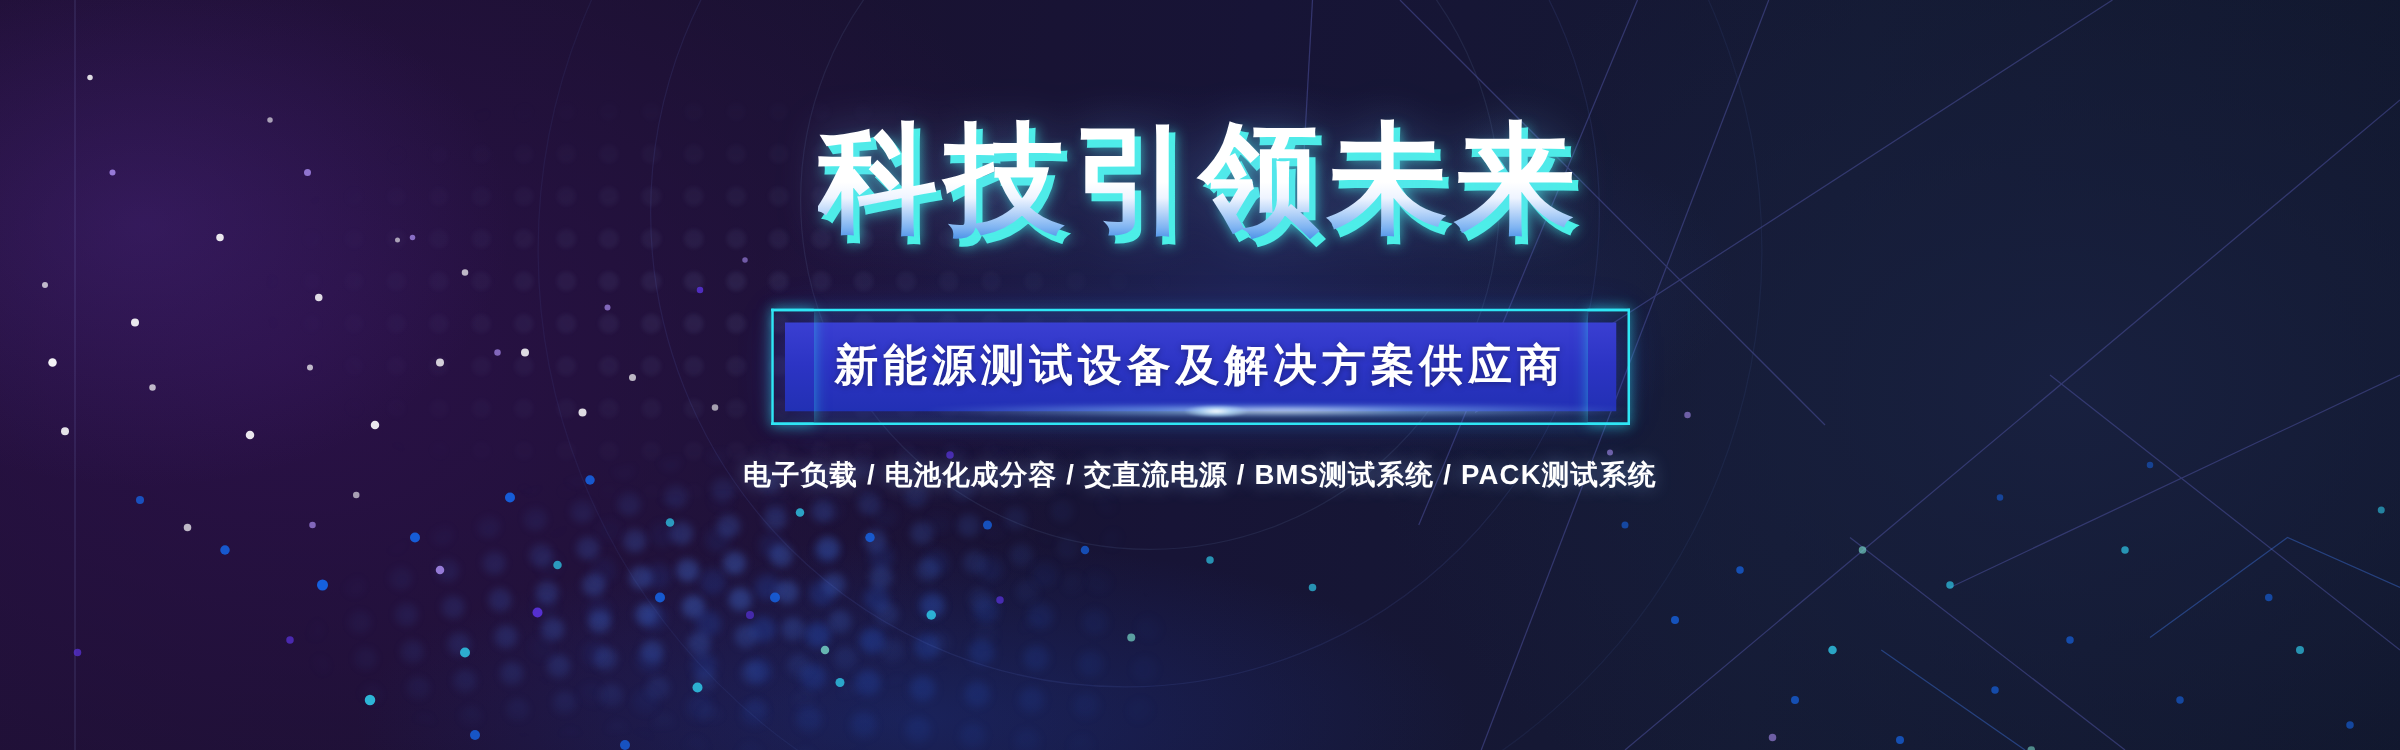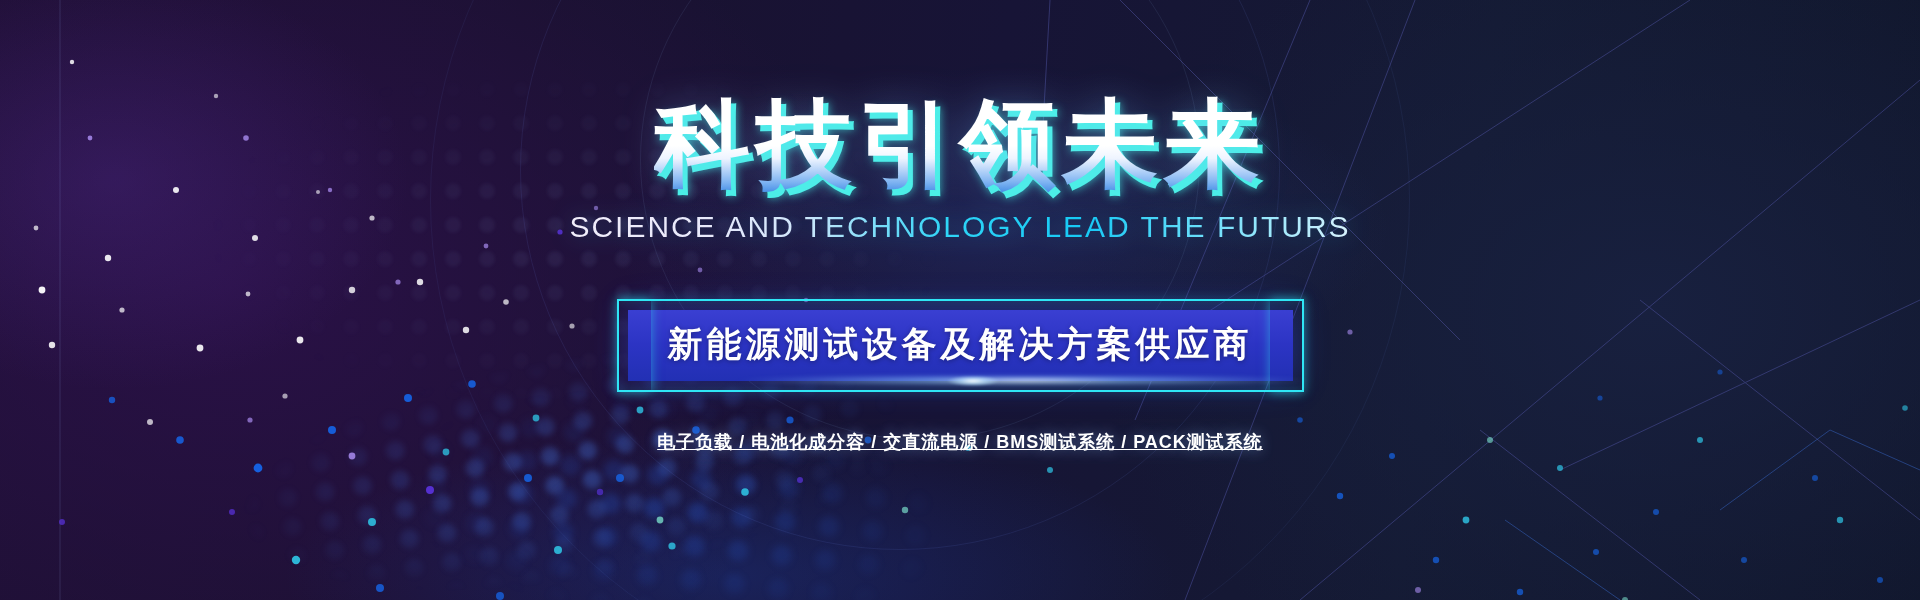--- a/index.html
+++ b/index.html
@@ -150,24 +150,23 @@
     filter:blur(2px);
   }
   .bar-spark{
     position:absolute;left:52%;bottom:-7px;width:70px;height:14px;margin-left:-35px;
     background:radial-gradient(ellipse 50% 50% at 50% 50%, #ffffff 0%, rgba(190,230,255,.7) 35%, rgba(120,190,255,0) 75%);
     filter:blur(1px);
   }
 
   
   .products{
-    margin-top:49px;
-    font-size:18px;font-weight:700;color:#ffffff;letter-spacing:1px;white-space:nowrap;
+    margin-top:36px;
+    font-size:22px;font-weight:700;color:#ffffff;letter-spacing:1px;white-space:nowrap;
     text-shadow:0 0 14px rgba(140,190,255,.45);
-    text-decoration:underline;
   }
 </style>
 </head>
 <body>
 
 <div id="banner">
 
   <div class="layer bloom-left"></div>
   <div class="layer bloom-center"></div>
   <div class="layer bloom-bottom"></div>
@@ -306,21 +305,20 @@
     </svg>
   </div>
 
   <div class="content">
 
     <div class="headline">
       <span class="hl-shadow">科技引领未来</span>
       <span class="hl-main">科技引领未来</span>
     </div>
 
-    <div class="tagline">SCIENCE  AND  TECHNOLOGY  LEAD  THE FUTURS</div>
 
     <div class="bar-wrap">
       <div class="bar">
         <span class="bracket tl"></span>
         <span class="bracket bb"></span>
         <span class="bracket bl"></span>
         <span class="bracket br"></span>
         <div class="bar-text">新能源测试设备及解决方案供应商</div>
         <span class="bar-glow"></span>
         <span class="bar-spark"></span>

